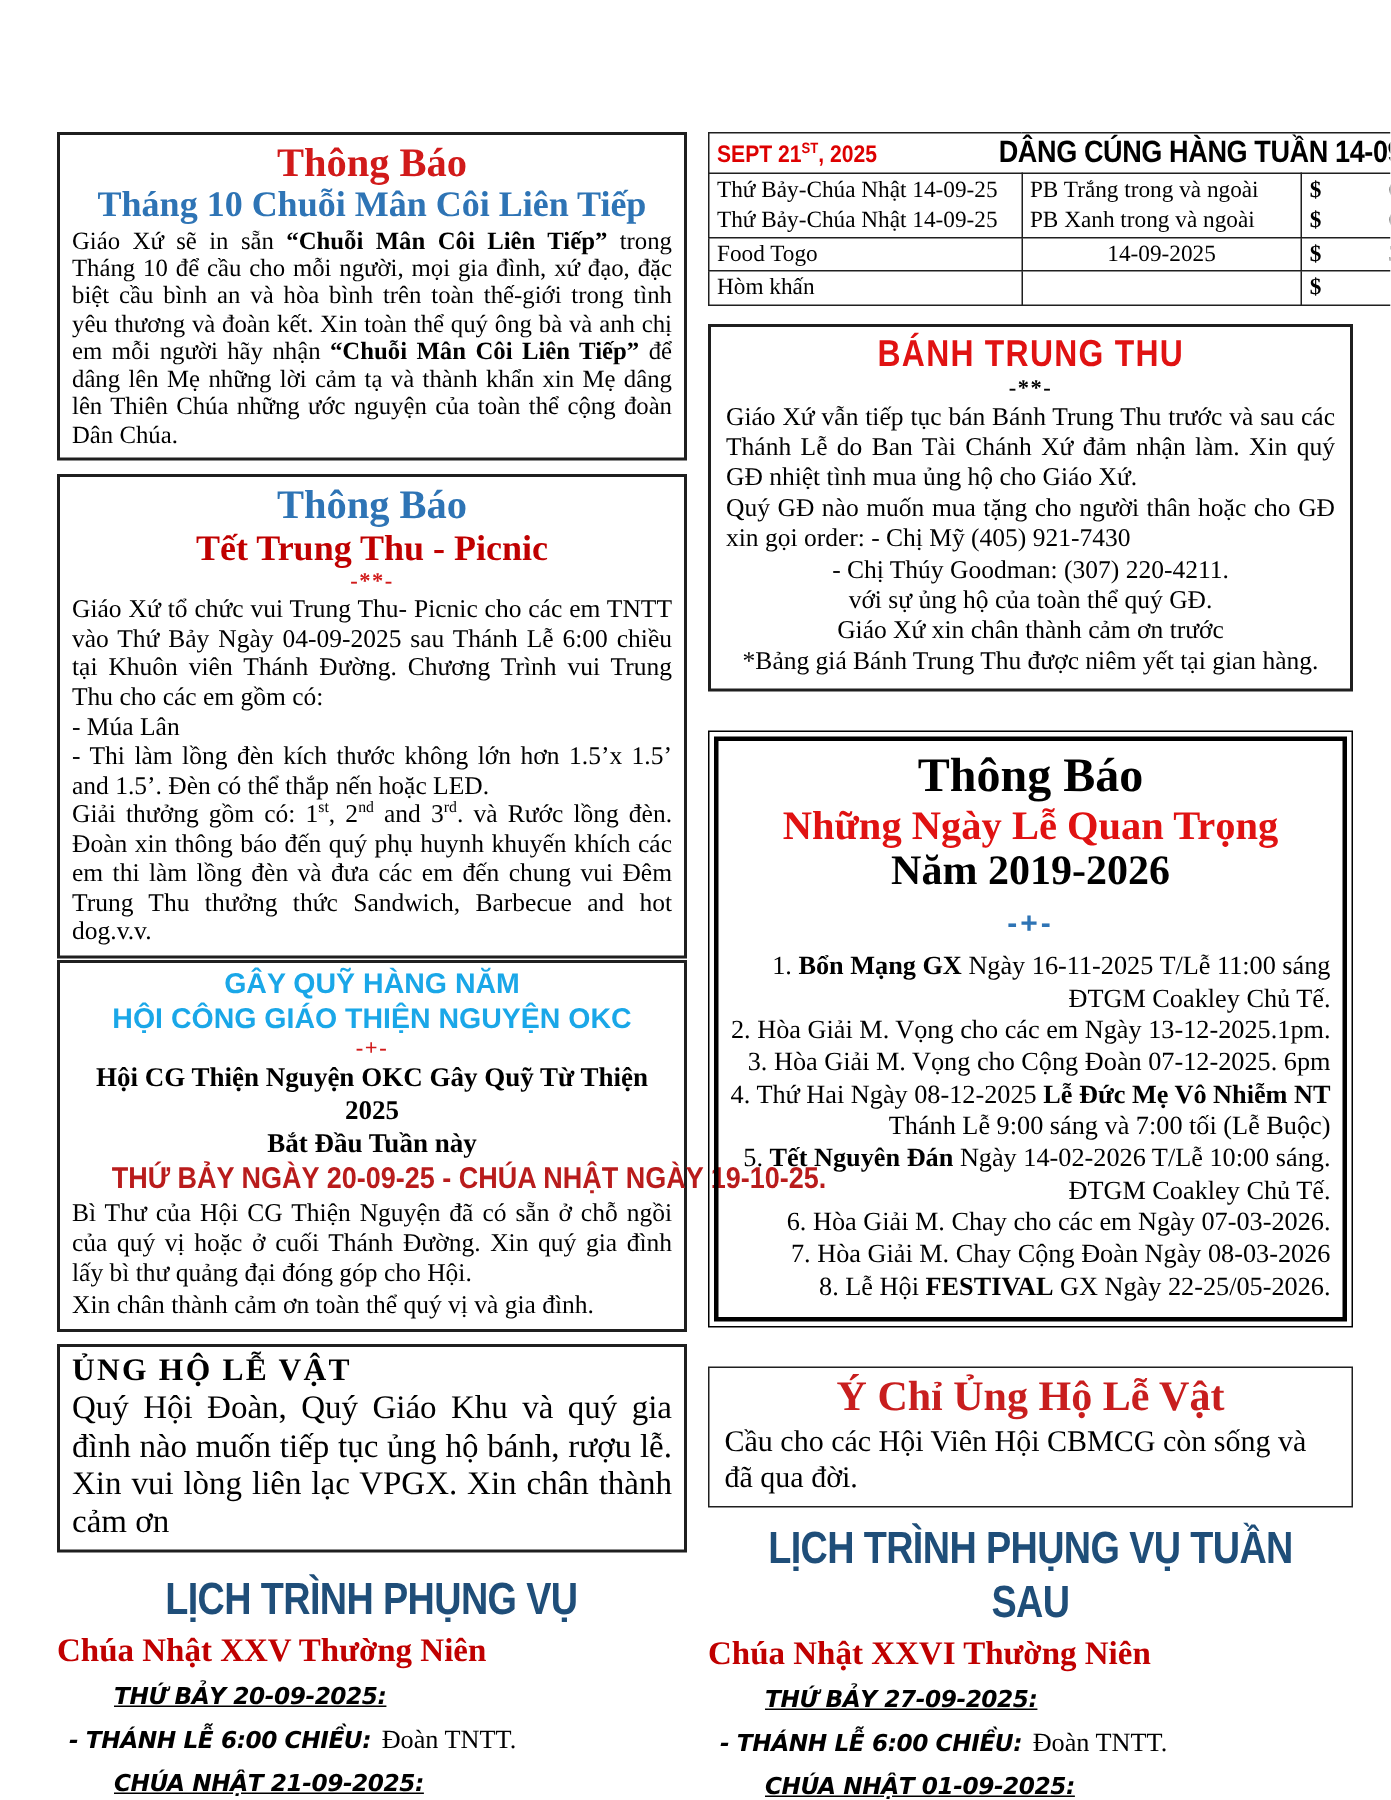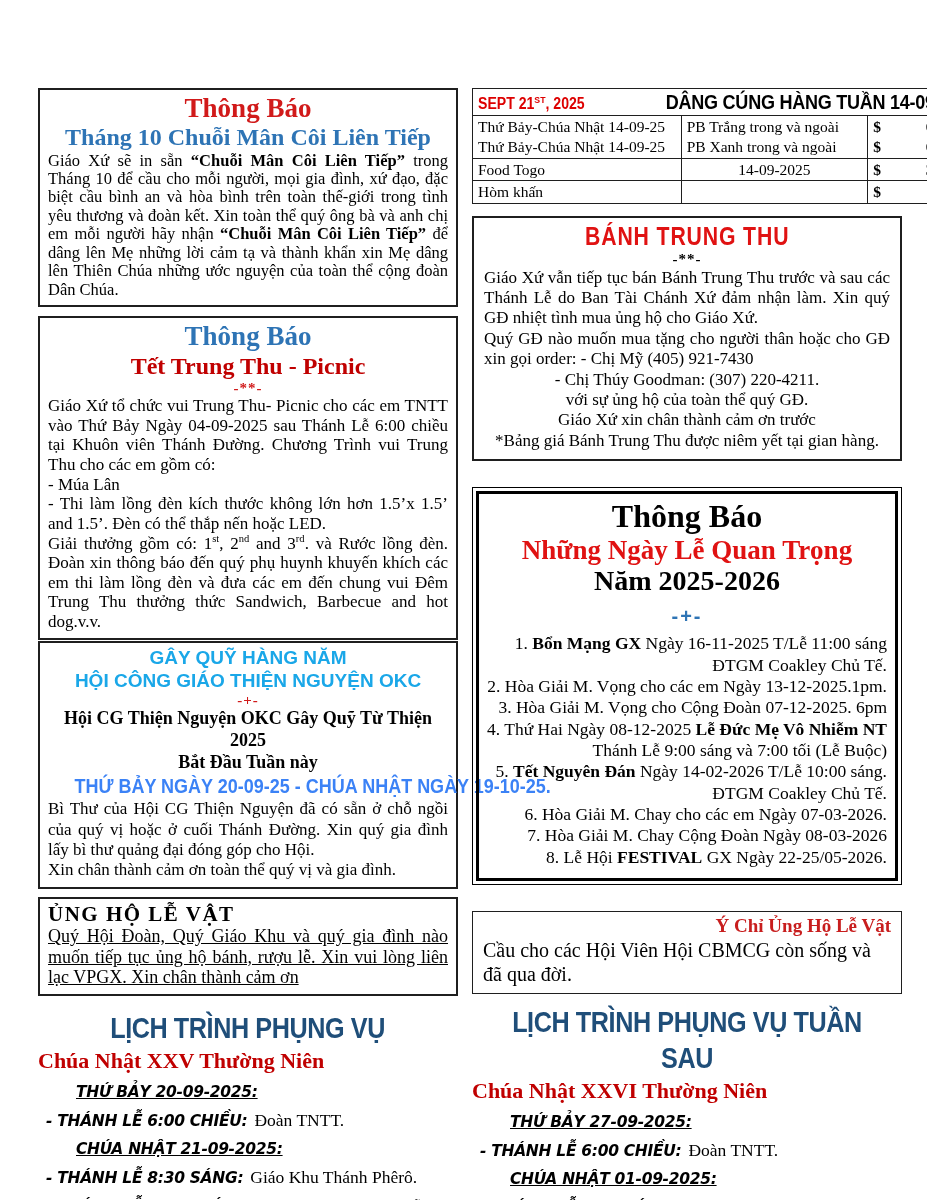--- a/index.html
+++ b/index.html
@@ -32,28 +32,28 @@
   
   .box-rosary .body{font-size:16.5px;line-height:1.12;}
   
   .box-picnic{margin-top:9px;}
   .box-picnic .body{font-size:17px;line-height:1.15;}
   
   .box-fund{margin-top:1px;}
   .cyan-head{color:#1aa7e8;font-family:"Liberation Sans","DejaVu Sans",sans-serif;
              font-weight:bold;font-size:19px;line-height:1.22;text-align:center;}
   .fund-line{font-size:18px;font-weight:bold;text-align:center;line-height:1.22;}
-  .fund-date{color:#3b82f6;font-family:"Liberation Sans","DejaVu Sans",sans-serif;font-weight:bold;
+  .fund-date{color:#b91c1c;font-family:"Liberation Sans","DejaVu Sans",sans-serif;font-weight:bold;
              font-size:20px;line-height:1.25;text-align:right;white-space:nowrap;}
   .fund-date>span{display:inline-block;transform:scaleX(0.9);transform-origin:center;}
   .box-fund .body{font-size:17px;line-height:1.2;}
   
   .box-levat{margin-top:8px;}
   .levat-title{font-size:21px;font-weight:bold;text-align:left;letter-spacing:1.5px;line-height:1.15;}
-  .box-levat .body{font-size:18px;line-height:1.15;text-decoration:underline;}
+  .box-levat .body{font-size:22px;line-height:1.15;}
 
   
   .sched{margin-top:14px;}
   .sched-h{color:#1f4e79;font-family:"Liberation Sans","DejaVu Sans",sans-serif;font-weight:bold;
            font-size:30px;line-height:1.2;text-align:center;}
   .sched-h>span{display:inline-block;transform:scaleX(0.84);transform-origin:center;letter-spacing:-0.5px;}
   .sched-sub{color:#c00000;font-weight:bold;font-size:22px;line-height:1.2;text-align:left;margin-top:2px;}
   .sched-lines{margin-top:4px;}
   .sched-date{font-family:"DejaVu Sans","Liberation Sans",sans-serif;font-weight:bold;font-style:italic;
               font-size:15.5px;line-height:28px;text-decoration:underline;margin-left:38px;letter-spacing:-0.3px;}
@@ -87,21 +87,21 @@
   .dbox-inner{border:3.5px solid #000;padding:4px 8px 10px;}
   .hol-t1{font-size:32px;font-weight:bold;text-align:center;line-height:1.15;}
   .hol-t2{color:#e01212;font-size:27px;font-weight:bold;text-align:center;line-height:1.12;}
   .hol-t3{font-size:28px;font-weight:bold;text-align:center;line-height:1.15;}
   ol.holidays{list-style:none;counter-reset:h;margin:4px 0 0;padding:0;font-size:17.5px;line-height:1.22;text-align:right;}
   ol.holidays li{counter-increment:h;padding-left:21px;text-indent:-21px;}
   ol.holidays li::before{content:counter(h) ". ";}
 
   
   .box-ychi{margin-top:26px;border-width:1.5px;padding:2px 10px 6px;}
-  .ychi-title{color:#c81e1e;font-size:19px;font-weight:bold;text-align:right;line-height:1.25;}
+  .ychi-title{color:#c81e1e;font-size:28px;font-weight:bold;text-align:center;line-height:1.25;}
   .box-ychi .body{font-size:20px;line-height:1.22;}
 
   .sched-right{margin-top:10px;}
   sup{font-size:0.62em;}
 </style>
 </head>
 <body>
 
 <div class="page">
 
@@ -230,21 +230,21 @@
       <p class="body ctr">- Chị Thúy Goodman: (307) 220-4211.</p>
       <p class="body ctr">với sự ủng hộ của toàn thể quý GĐ.</p>
       <p class="body ctr">Giáo Xứ xin chân thành cảm ơn trước</p>
       <p class="body ctr">*Bảng giá Bánh Trung Thu được niêm yết tại gian hàng.</p>
     </section>
 
     <div class="dbox-outer">
       <div class="dbox-inner">
         <h2 class="hol-t1">Thông Báo</h2>
         <h3 class="hol-t2">Những Ngày Lễ Quan Trọng</h3>
-        <h4 class="hol-t3">Năm 2025-2026</h4>
+        <h4 class="hol-t3">Năm 2019-2026</h4>
         <div class="sep sep-blue">-+-</div>
         <ol class="holidays">
             <li><b>Bổn Mạng GX</b><span> Ngày 16-11-2025 T/Lễ 11:00 sáng ĐTGM Coakley Chủ Tế.</span></li>
             <li><span>Hòa Giải M. Vọng cho các em Ngày 13-12-2025.1pm.</span></li>
             <li><span>Hòa Giải M. Vọng cho Cộng Đoàn 07-12-2025. 6pm</span></li>
             <li><span>Thứ Hai Ngày 08-12-2025 </span><b>Lễ Đức Mẹ Vô Nhiễm NT</b><span> Thánh Lễ 9:00 sáng và 7:00 tối (Lễ Buộc)</span></li>
             <li><b>Tết Nguyên Đán</b><span> Ngày 14-02-2026 T/Lễ 10:00 sáng. ĐTGM Coakley Chủ Tế.</span></li>
             <li><span>Hòa Giải M. Chay cho các em Ngày 07-03-2026.</span></li>
             <li><span>Hòa Giải M. Chay Cộng Đoàn Ngày 08-03-2026</span></li>
             <li><span>Lễ Hội </span><b>FESTIVAL</b><span> GX Ngày 22-25/05-2026.</span></li>

